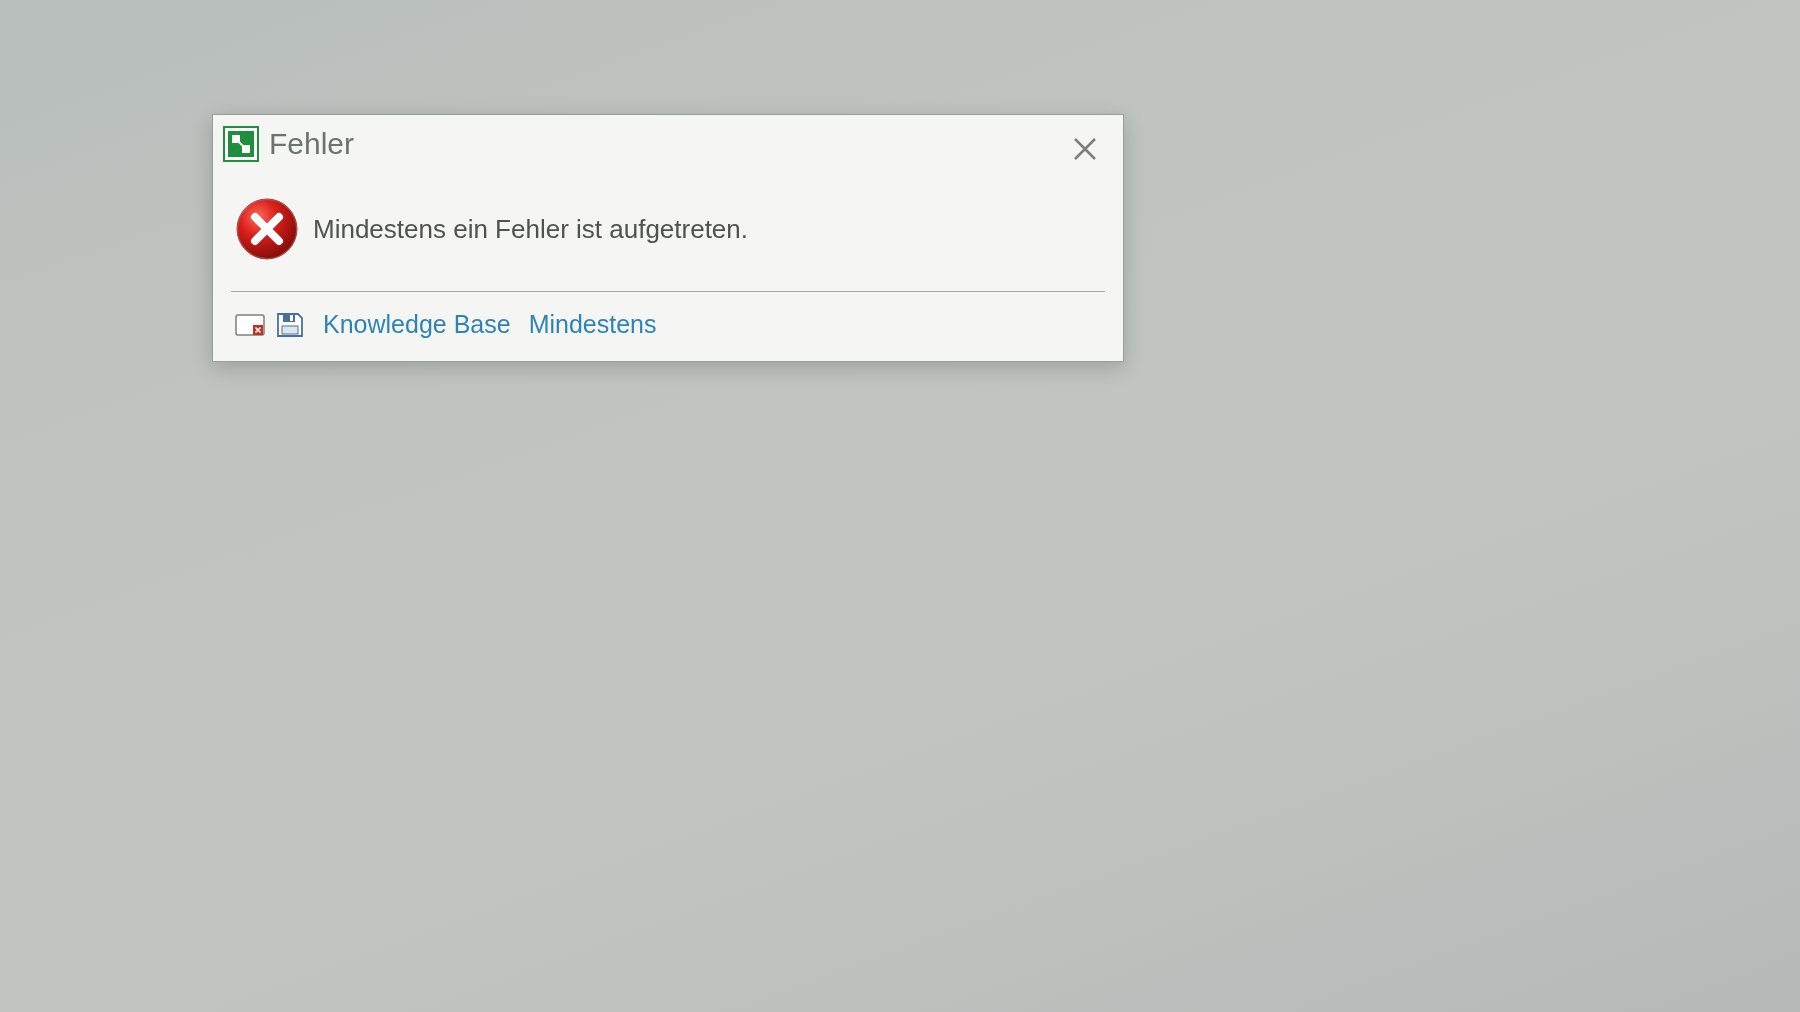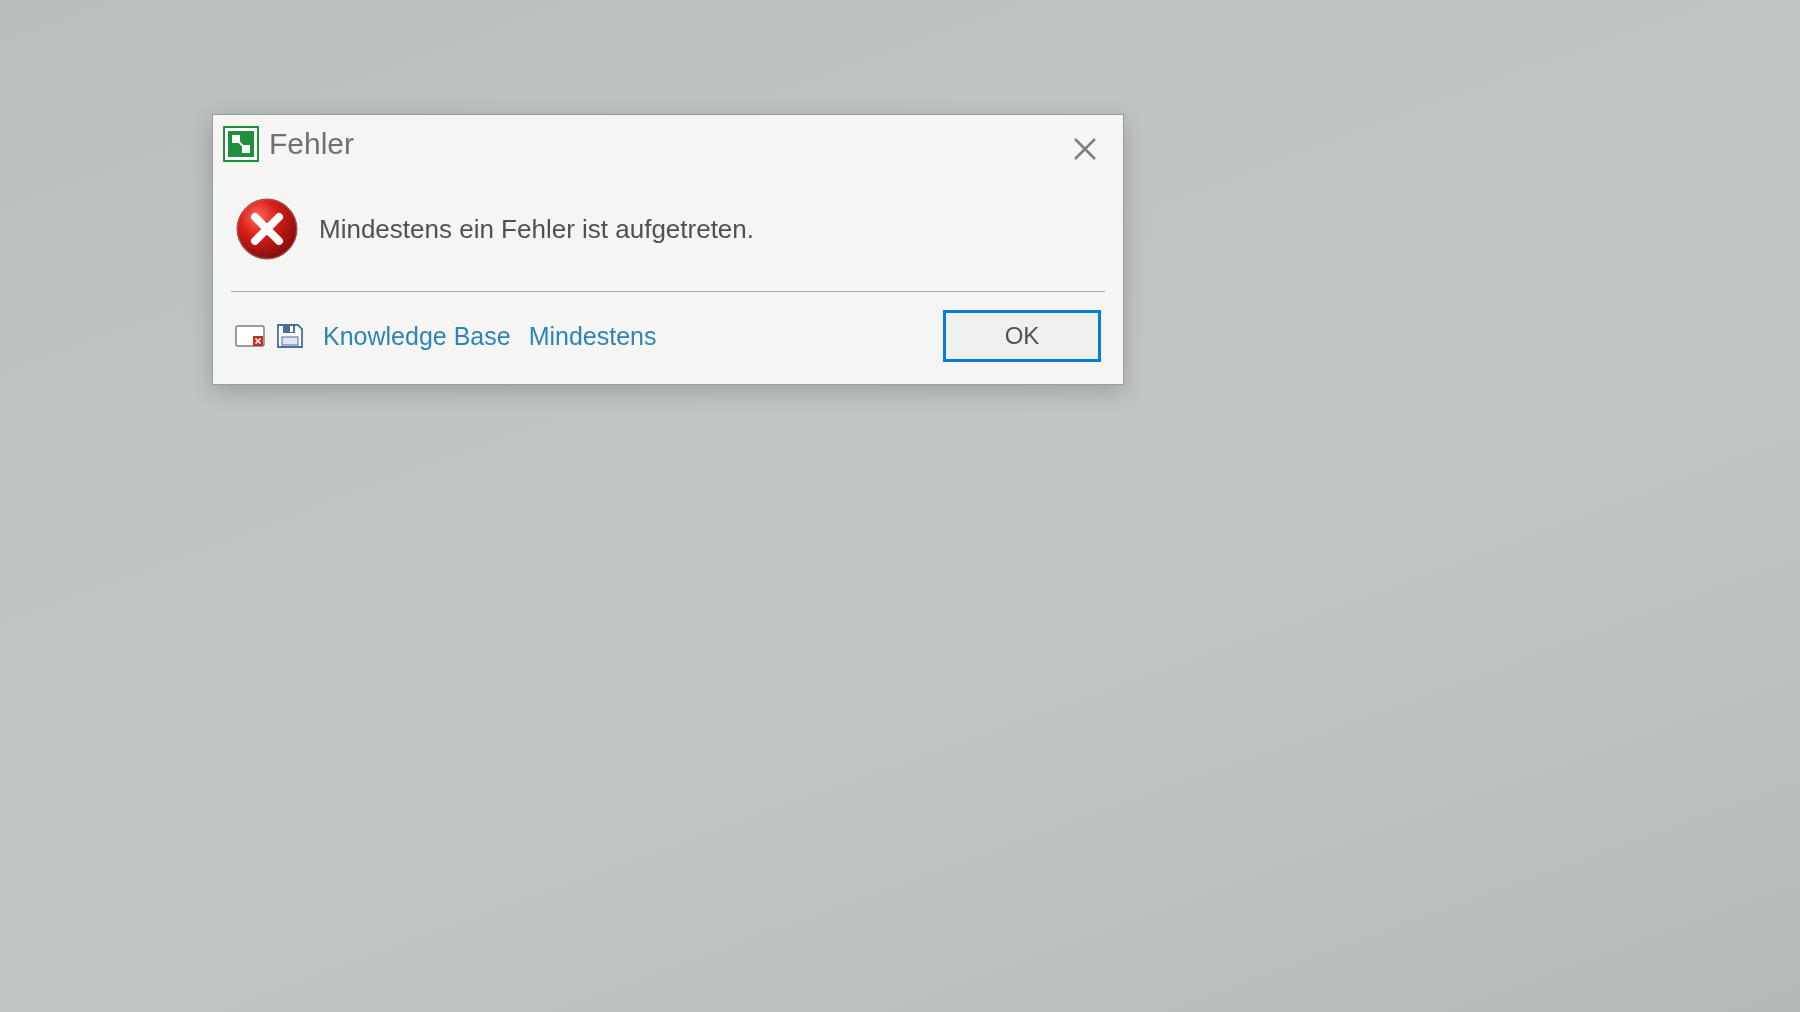--- a/index.html
+++ b/index.html
@@ -63,21 +63,21 @@
       color: #7b7f7d;
     }
     .close-btn svg {
       width: 26px;
       height: 26px;
     }
     .content {
       display: flex;
       align-items: center;
       padding: 24px 22px 30px 22px;
-      gap: 20px;
+      gap: 14px;
     }
     .error-icon {
       width: 64px;
       height: 64px;
       flex-shrink: 0;
       display: flex;
       align-items: center;
       justify-content: center;
     }
     .error-icon svg {
@@ -199,16 +199,15 @@
           <rect x="8" y="2" width="12" height="8" fill="#4a6f9e"></rect>
           <rect x="15" y="3" width="3" height="6" fill="#ffffff"></rect>
           <rect x="7" y="14" width="16" height="8" fill="#dfe6ee" stroke="#4a6f9e" stroke-width="1"></rect>
         </svg>
       </div>
       <div class="links">
         <a class="link">Knowledge Base</a>
         <a class="link">Mindestens</a>
       </div>
     </div>
-    <button class="ok-button">OK</button>
   </div>
 
 </div>
 
 </body></html>

